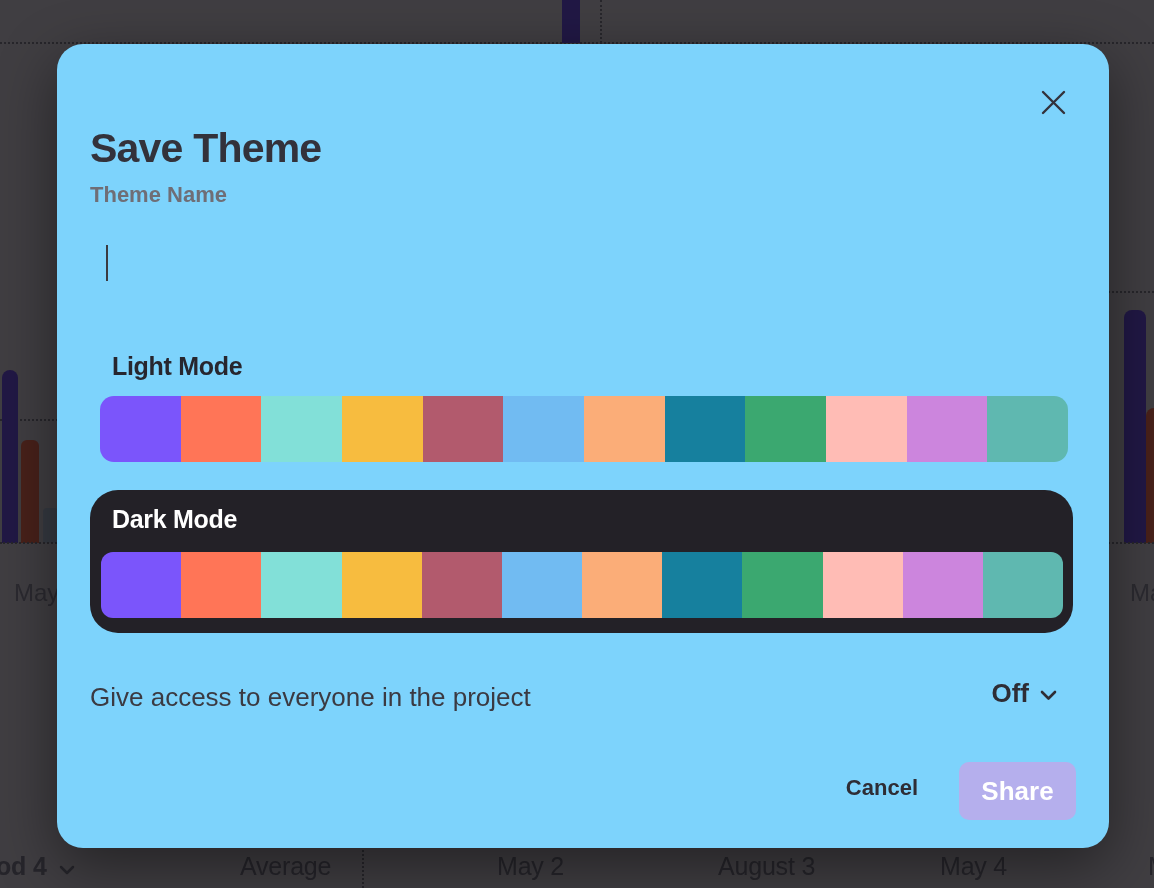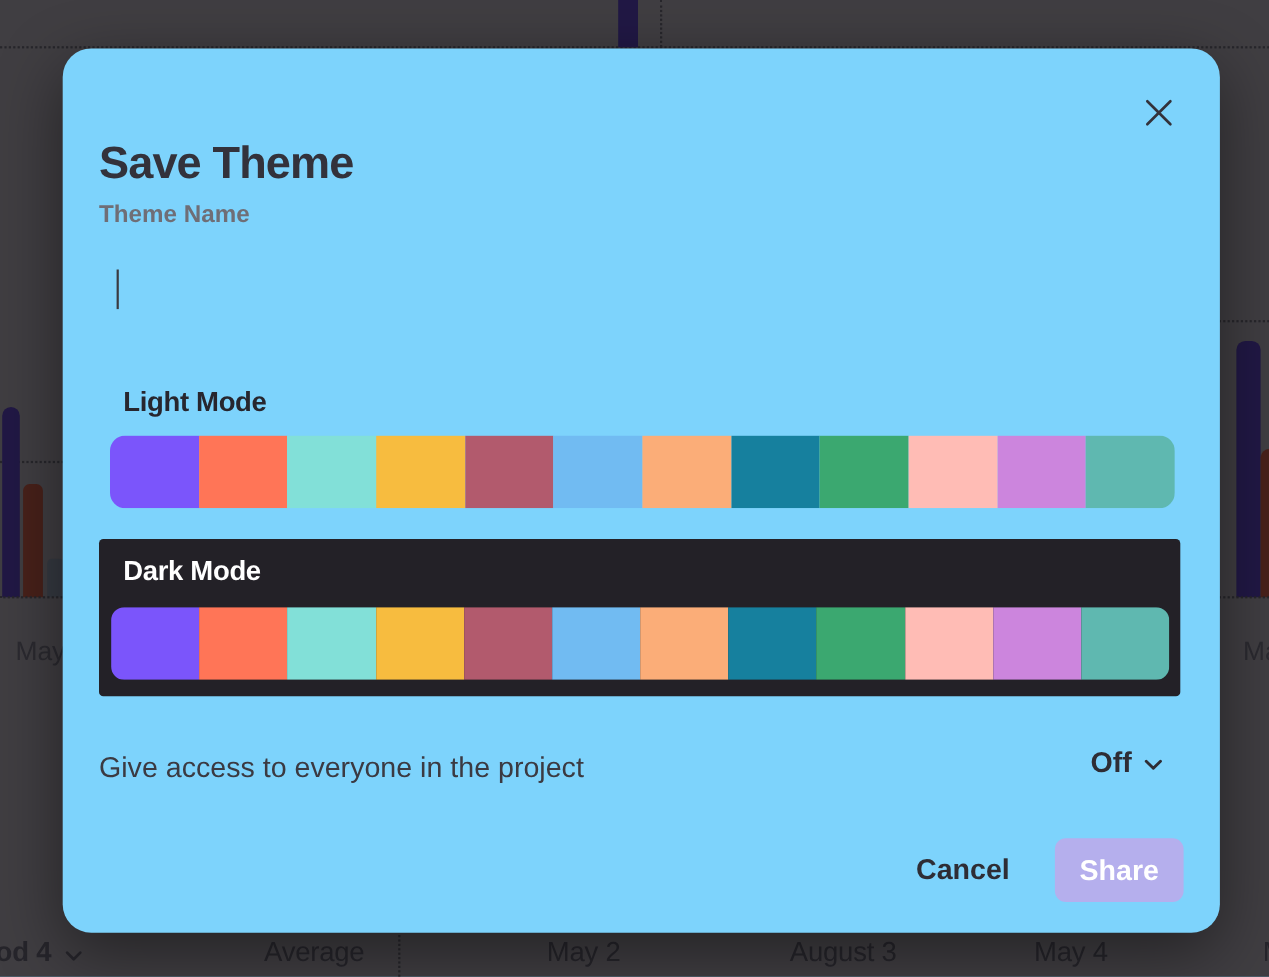--- a/index.html
+++ b/index.html
@@ -58,37 +58,37 @@
     position:absolute; left:55px; top:308px; font-size:25px; font-weight:700;
     color:#27262E; letter-spacing:-0.3px;
   }
   .swatch-row {
     display:flex; overflow:hidden; border-radius:14px;
   }
   .swatch { flex:1 1 0; }
   .m-light-row { position:absolute; left:43px; top:352px; width:968px; height:66px; }
   .m-dark-card {
     position:absolute; left:33px; top:446px; width:983px; height:143px;
-    background:#232127; border-radius:4px;
+    background:#232127; border-radius:28px;
   }
   .m-dark-label {
     position:absolute; left:22px; top:15px; font-size:25px; font-weight:700;
     color:#FFFFFF; letter-spacing:-0.3px;
   }
   .m-dark-row { position:absolute; left:11px; bottom:15px; width:962px; height:66px; border-radius:12px; }
   .m-access-label {
     position:absolute; left:33px; top:638px; font-size:26px; font-weight:400; color:#3B3A42;
   }
   .m-access-control {
     position:absolute; right:52px; top:634px; display:flex; align-items:center; gap:11px;
     background:none; border:none; cursor:pointer; font-family:inherit;
   }
   .m-access-value { font-size:26px; font-weight:600; color:#2E2D35; }
   .m-cancel {
-    position:absolute; right:191px; top:731px; font-size:26px; font-weight:600; color:#2E2D35;
+    position:absolute; right:191px; top:731px; font-size:22px; font-weight:600; color:#2E2D35;
     background:none; border:none; cursor:pointer; font-family:inherit;
   }
   .m-share {
     position:absolute; right:33px; top:718px; width:117px; height:58px;
     background:#B5AFED; color:#FFFFFF; font-size:26px; font-weight:600;
     border:none; border-radius:10px; cursor:pointer; font-family:inherit;
   }
 </style>
 </head>
 <body>

